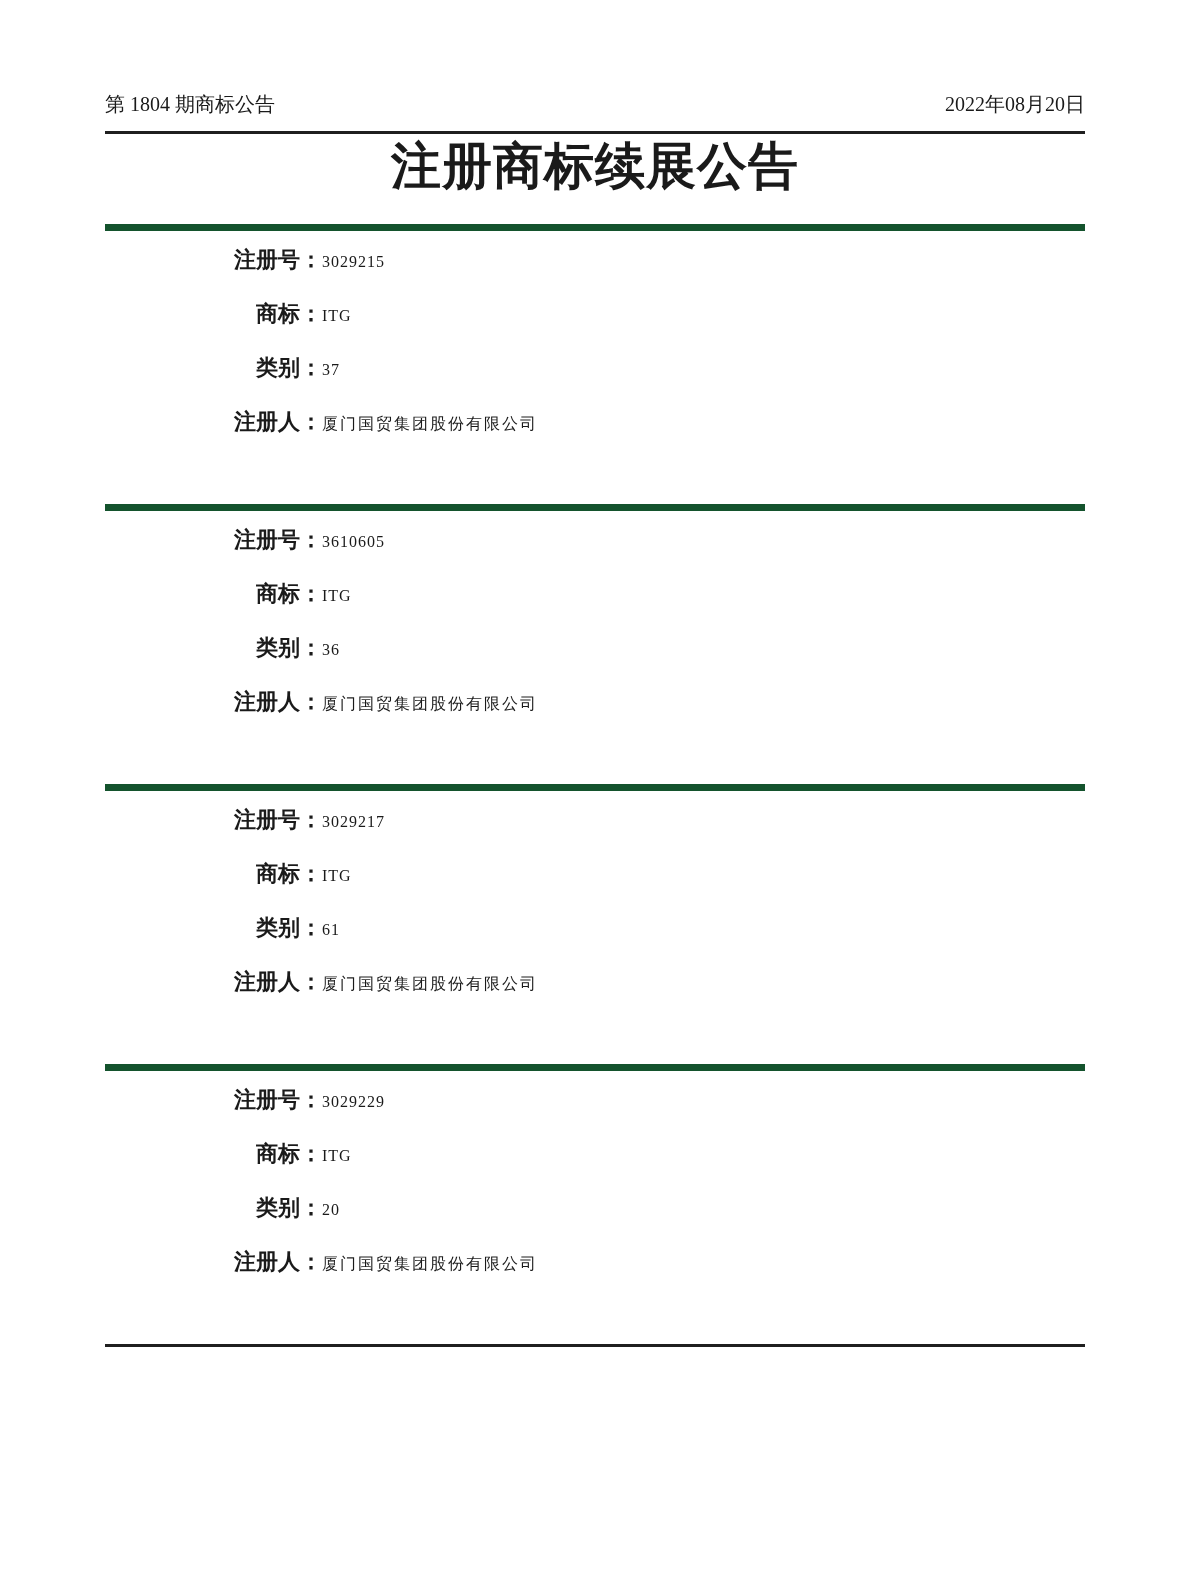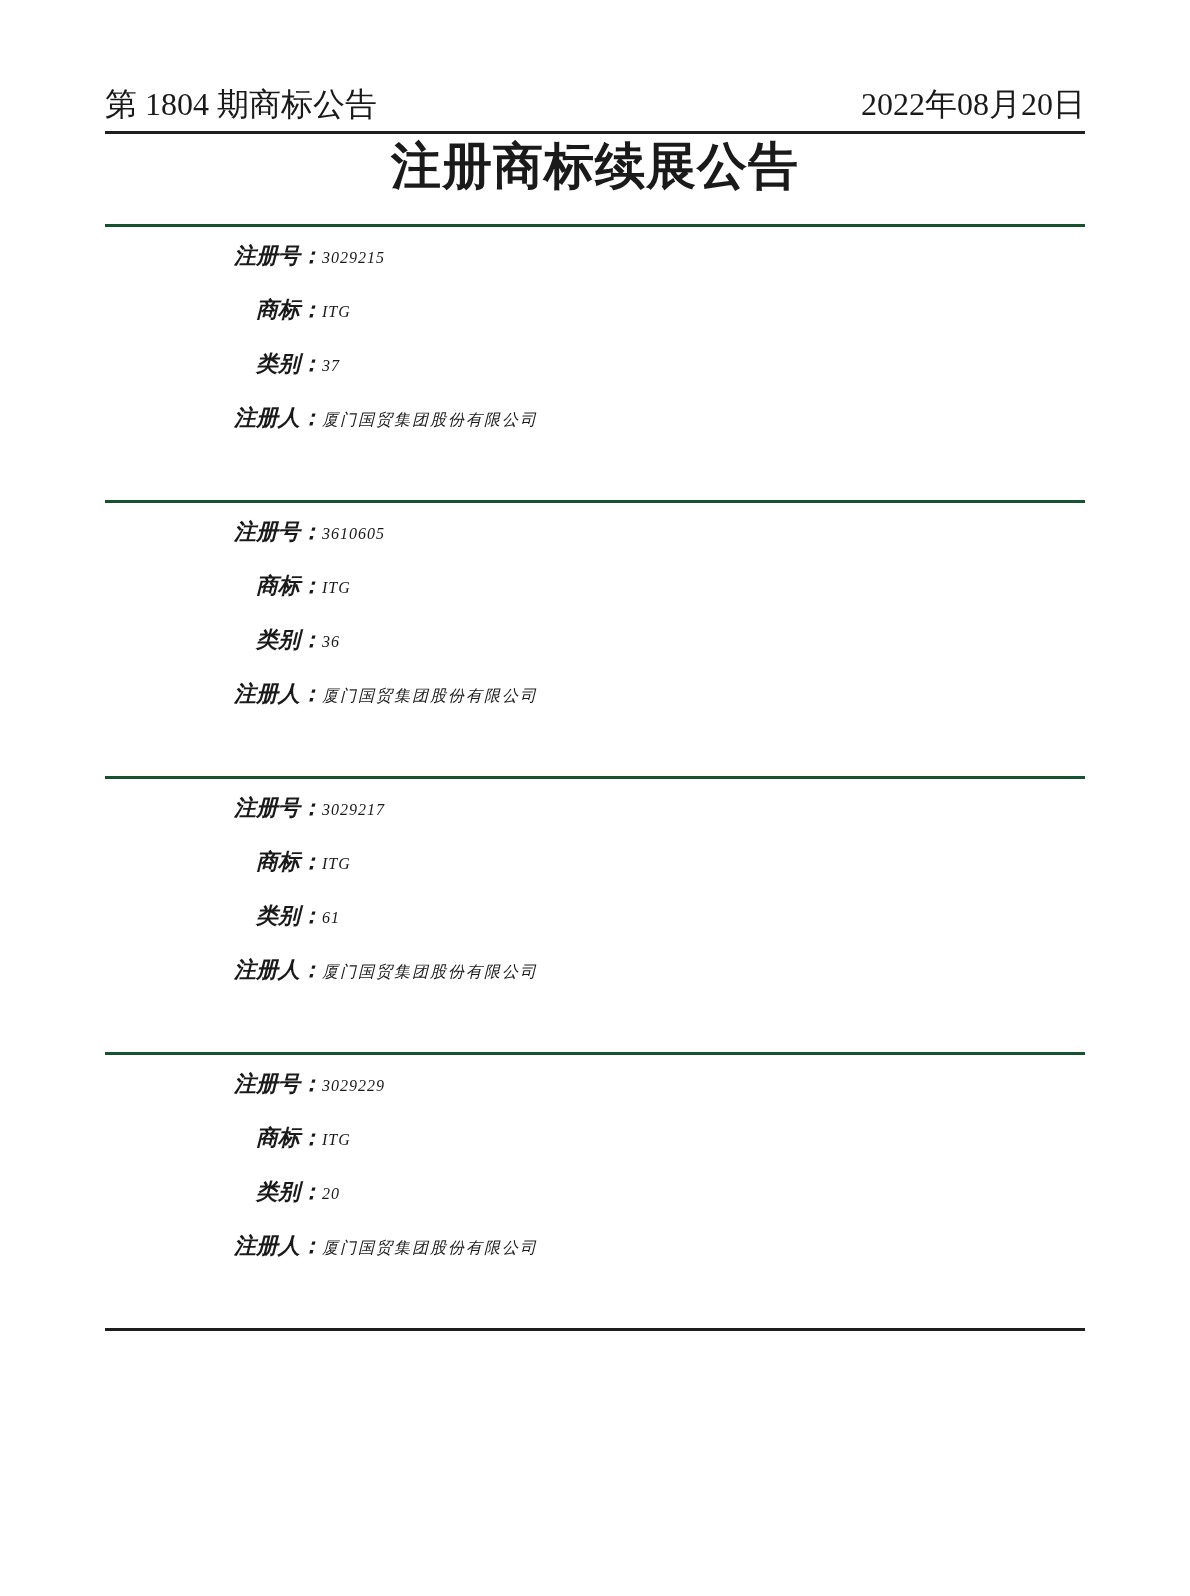--- a/index.html
+++ b/index.html
@@ -20,21 +20,21 @@
     padding: 0 105px;
   }
   
   .doc-header {
     display: flex;
     justify-content: space-between;
     align-items: baseline;
     padding-top: 90px;
     padding-bottom: 13px;
     border-bottom: 3px solid #1f1f1f;
-    font-size: 32px;
+    font-size: 20px;
     line-height: 28px;
   }
   
   .doc-title {
     margin-top: 11px;
     text-align: center;
     font-size: 50px;
     line-height: 42px;
     font-weight: bold;
     letter-spacing: 1px;
@@ -47,23 +47,22 @@
     font-weight: bold;
     text-align: justify;
     text-indent: 2.4em;
     letter-spacing: 0.5px;
   }
   
   .records {
     margin-top: 37px;
   }
   .record {
-    border-top: 3px solid #14532d;
+    border-top: 7px solid #14532d;
     padding: 14px 0 65px 0;
-    font-style: italic;
   }
   .records::after {
     content: "";
     display: block;
     border-top: 3px solid #1f1f1f;
   }
   .row {
     display: flex;
     align-items: baseline;
     line-height: 30px;

